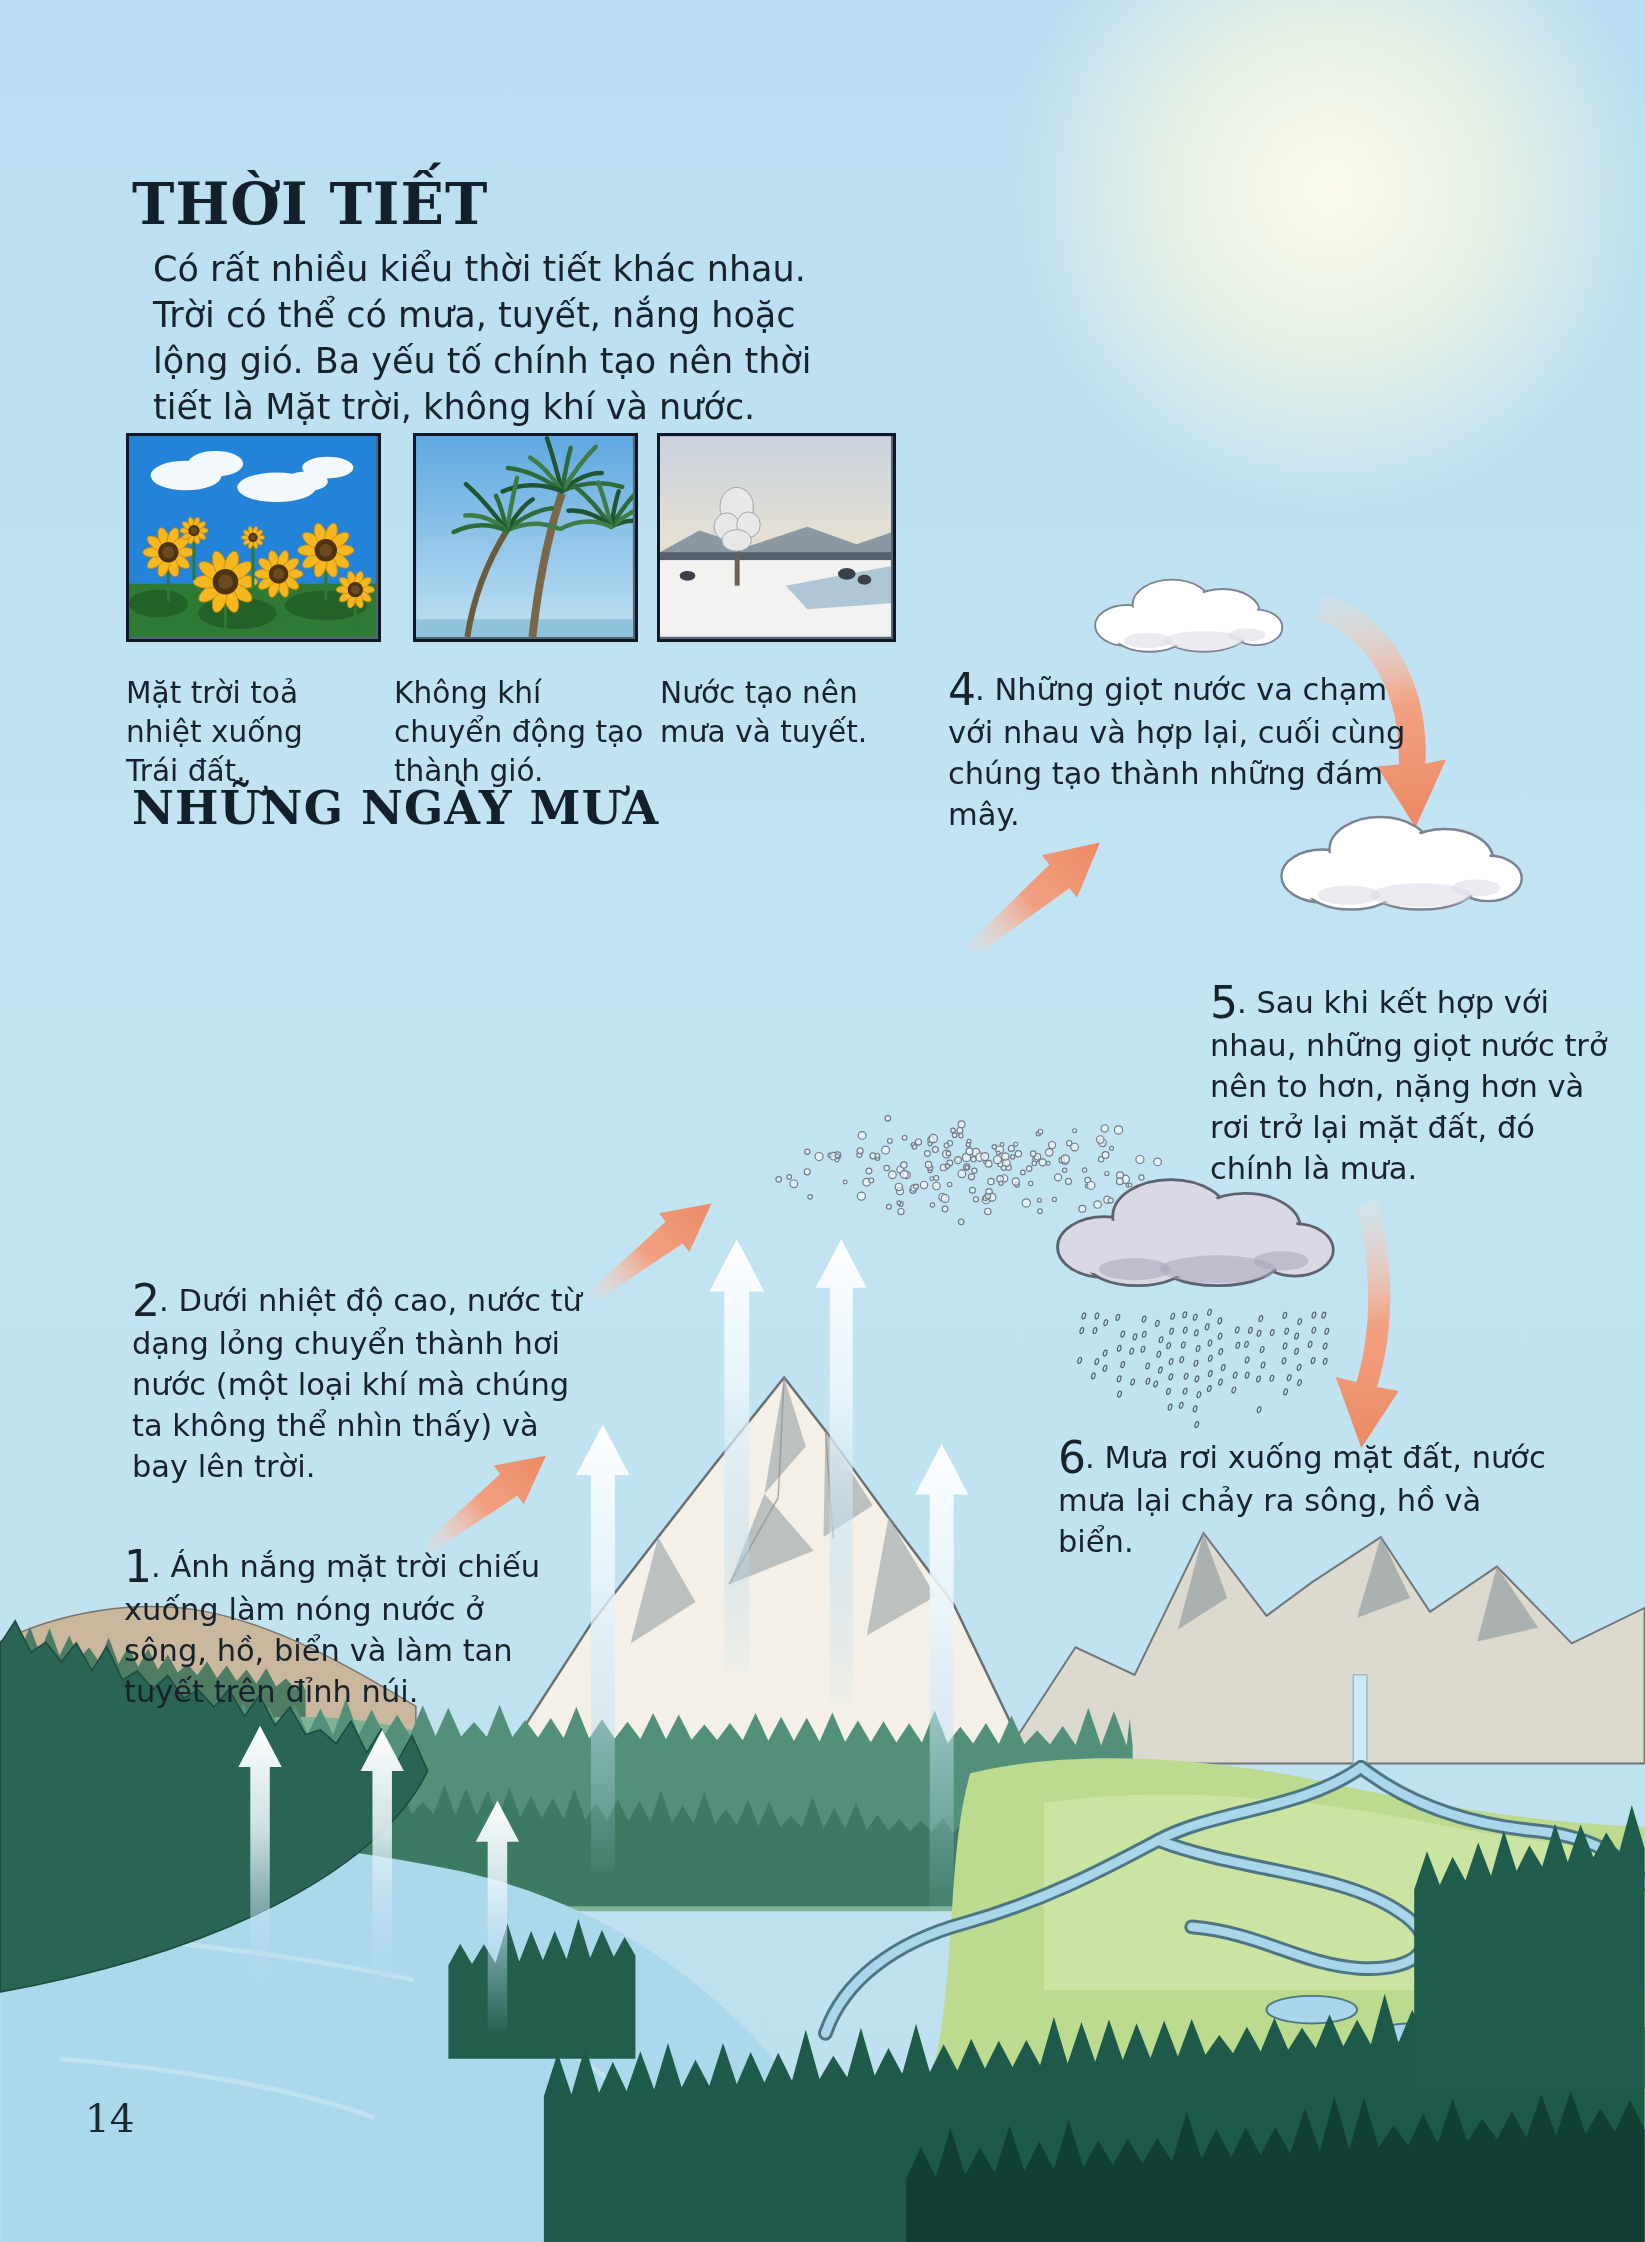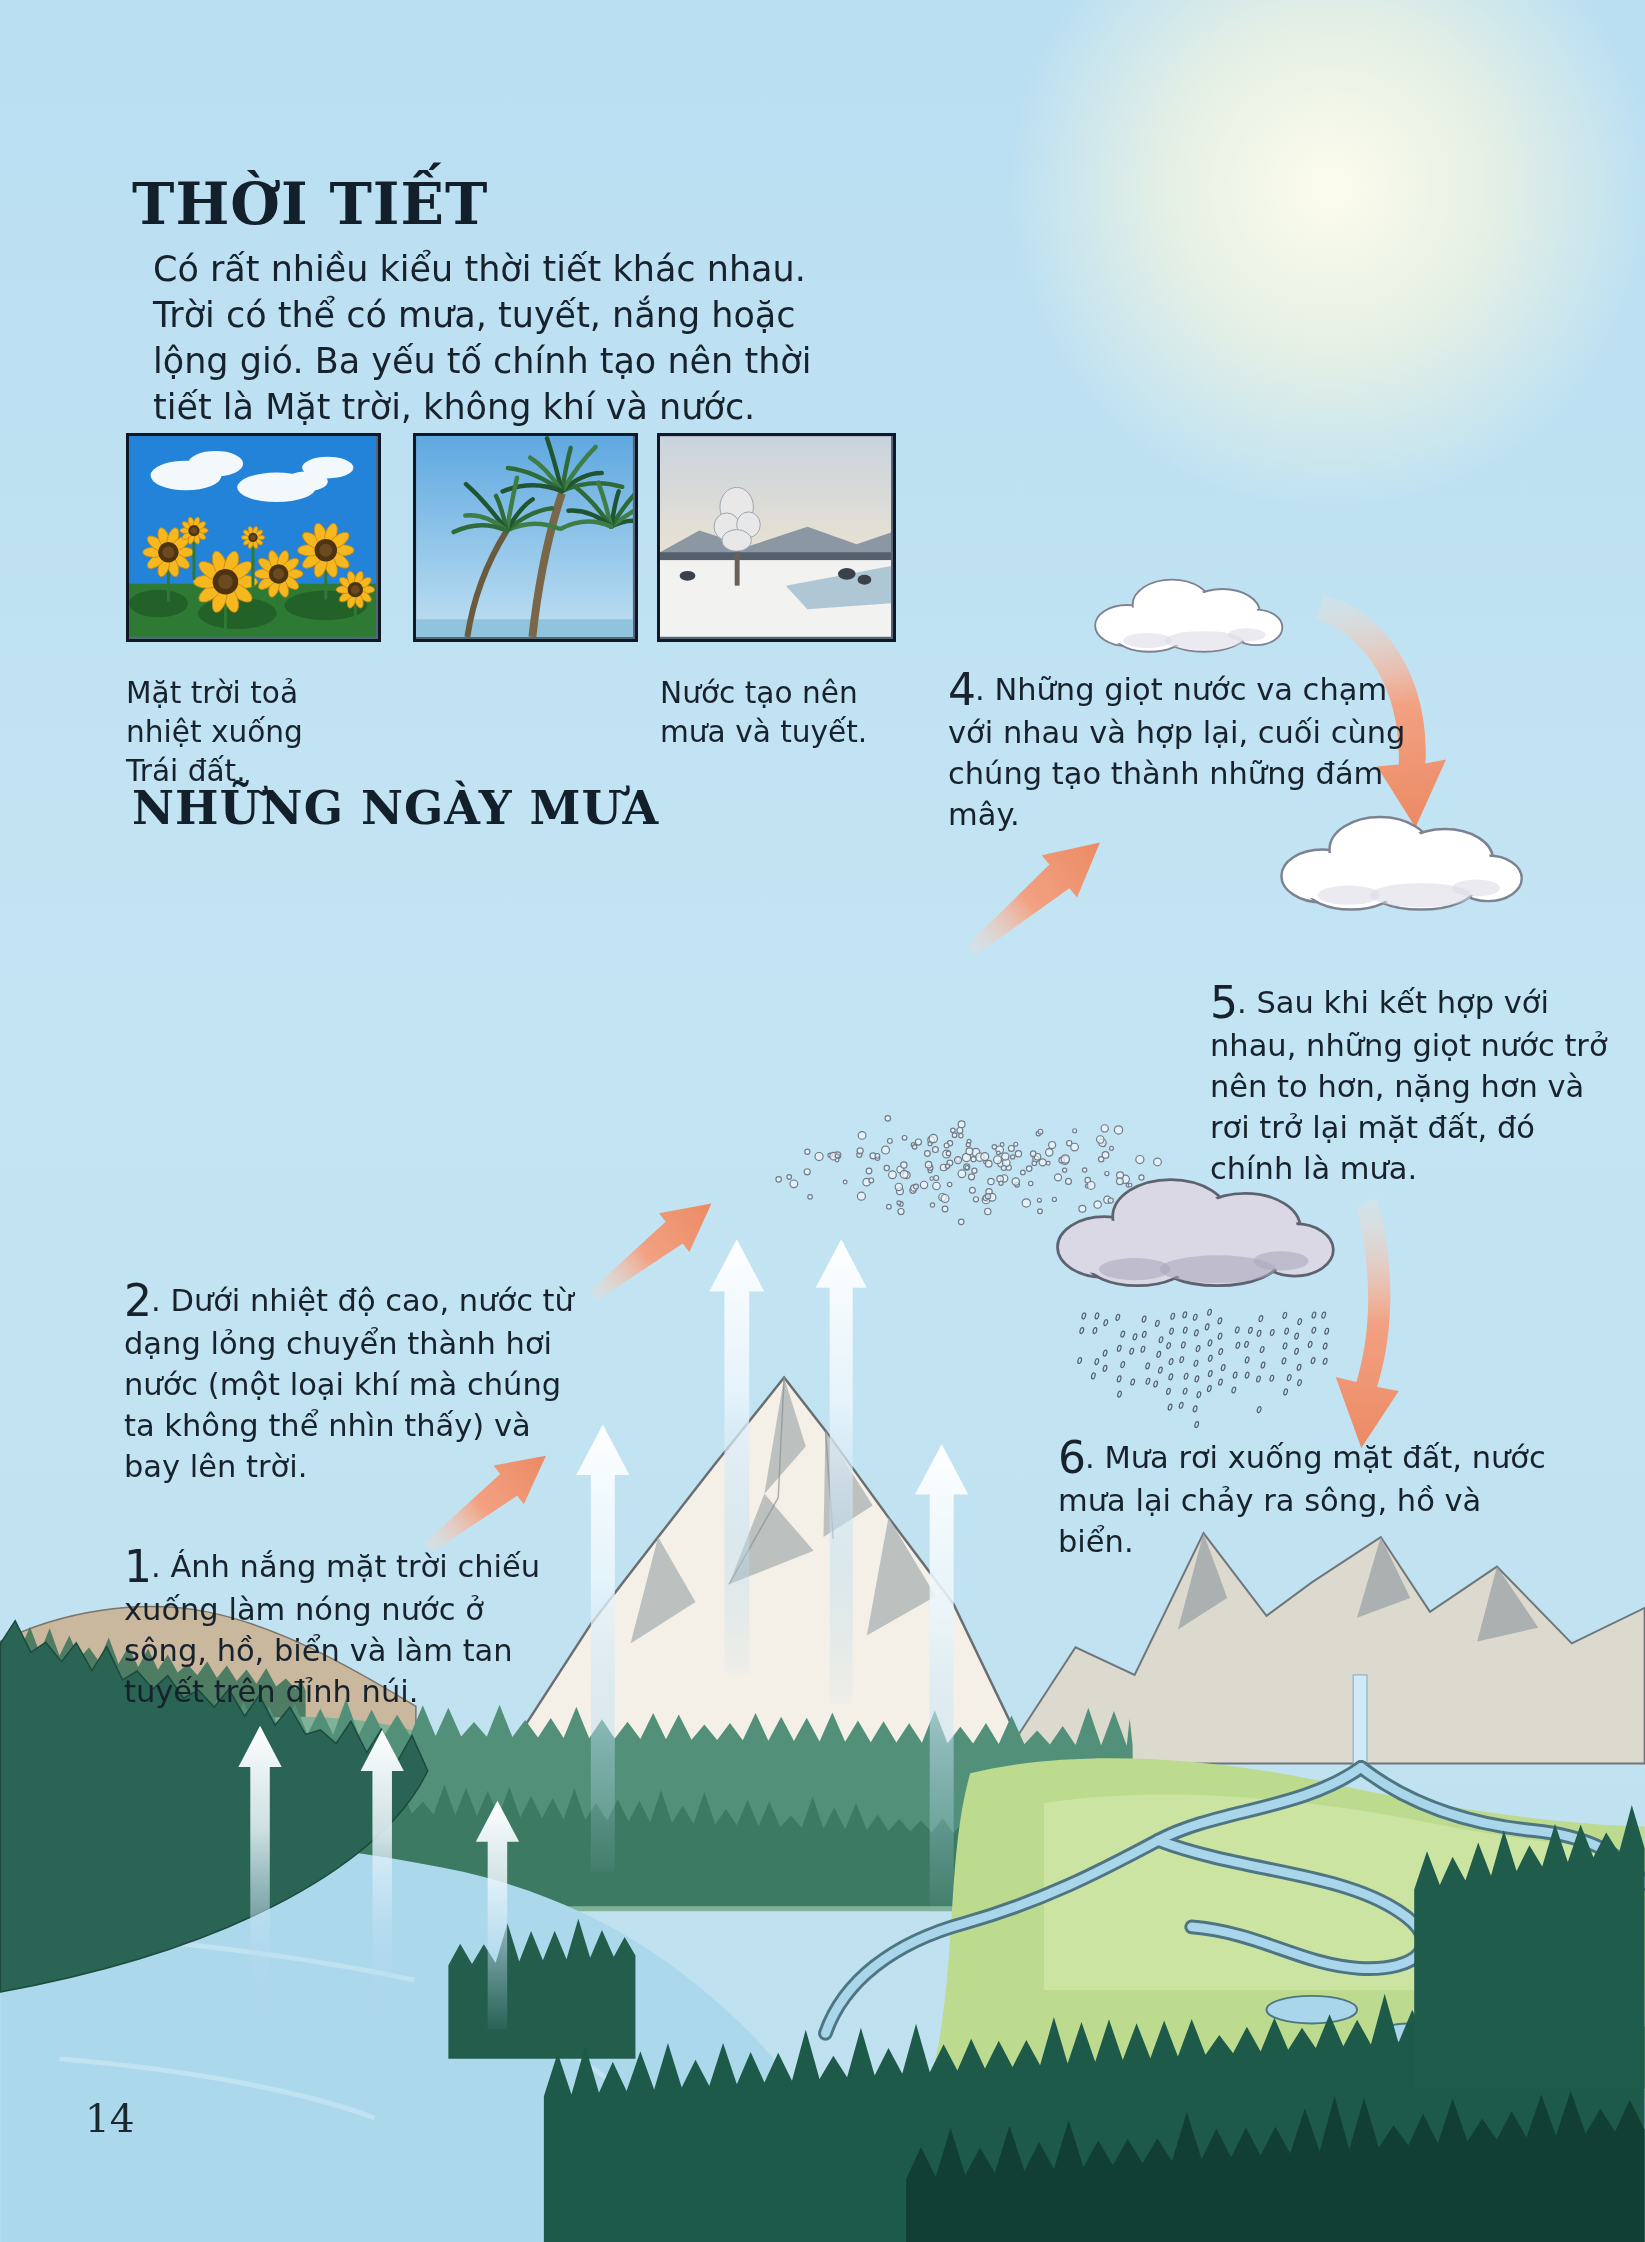--- a/index.html
+++ b/index.html
@@ -30,21 +30,21 @@
   #caption-windy{left:394px;width:256px;}
   #caption-snowy{left:660px;width:241px;}
   #section-title{
     left:132px;top:781px;font-family:"DejaVu Serif",serif;font-weight:700;
     font-size:46px;letter-spacing:1px;color:#131f2a;
   }
   #section-body{left:132px;top:853px;width:548px;font-size:35px;line-height:45px;}
   .step{font-size:30.5px;line-height:41px;}
   .step-num{font-size:44px;letter-spacing:-1px;vertical-align:-4.9px;line-height:1;}
   #step-1{left:124px;top:1545px;width:419px;}
-  #step-2{left:124px;top:1279px;width:471px;}
+  #step-2{left:132px;top:1279px;width:471px;}
   #step-3{left:680px;top:946px;width:441px;}
   #step-4{left:948px;top:668px;width:471px;}
   #step-5{left:1210px;top:981px;width:402px;}
   #step-6{left:1058px;top:1436px;width:497px;}
   #page-number{left:85px;top:2096px;font-family:"DejaVu Serif",serif;font-size:39px;color:#1c2830;}
 </style>
 </head>
 <body>
 
 <div id="page">
@@ -673,20 +673,21 @@
       </g>
       <g fill="#3a4148">
         <ellipse cx="190" cy="140" rx="9" ry="6"></ellipse>
           <ellipse cx="208" cy="146" rx="7" ry="5"></ellipse>
         <ellipse cx="28" cy="142" rx="8" ry="5"></ellipse>
       </g>
     </svg>
   </div>
 
   <div id="caption-sunny" class="abs caption textlayer">Mặt trời toả nhiệt xuống Trái đất.</div>
+  <div id="caption-windy" class="abs caption textlayer">Không khí chuyển động tạo thành gió.</div>
   <div id="caption-snowy" class="abs caption textlayer">Nước tạo nên mưa và tuyết.</div>
 
   <div id="section-title" class="abs textlayer">NHỮNG NGÀY MƯA</div>
 
   <div id="step-1" class="abs step textlayer"><span class="step-num">1</span><span>. </span><span>Ánh nắng mặt trời chiếu xuống làm nóng nước ở sông, hồ, biển và làm tan tuyết trên đỉnh núi.</span></div>
   <div id="step-2" class="abs step textlayer"><span class="step-num">2</span><span>. </span><span>Dưới nhiệt độ cao, nước từ dạng lỏng chuyển thành hơi nước (một loại khí mà chúng ta không thể nhìn thấy) và bay lên trời.</span></div>
   <div id="step-4" class="abs step textlayer"><span class="step-num">4</span><span>. </span><span>Những giọt nước va chạm với nhau và hợp lại, cuối cùng chúng tạo thành những đám mây.</span></div>
   <div id="step-5" class="abs step textlayer"><span class="step-num">5</span><span>. </span><span>Sau khi kết hợp với nhau, những giọt nước trở nên to hơn, nặng hơn và rơi trở lại mặt đất, đó chính là mưa.</span></div>
   <div id="step-6" class="abs step textlayer"><span class="step-num">6</span><span>. </span><span>Mưa rơi xuống mặt đất, nước mưa lại chảy ra sông, hồ và biển.</span></div>
 

